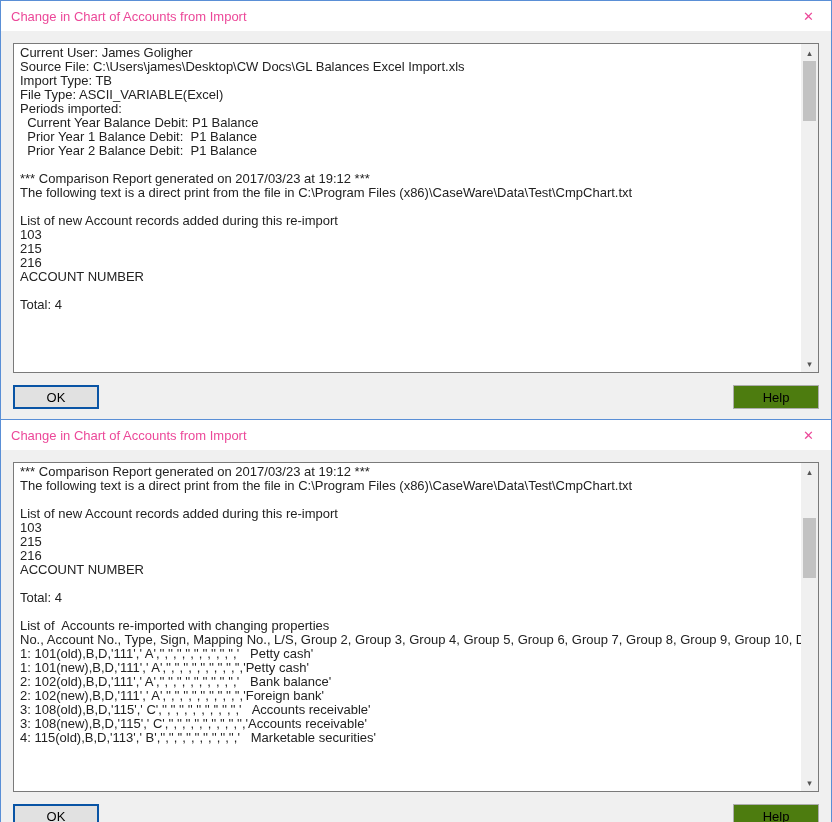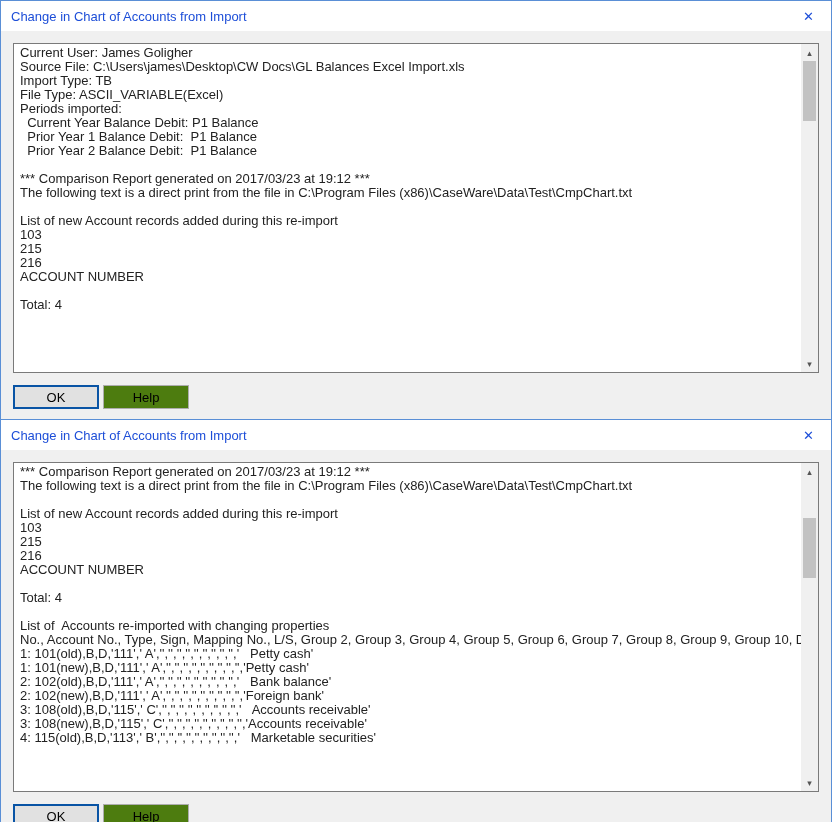--- a/index.html
+++ b/index.html
@@ -18,21 +18,21 @@
     flex-direction: column;
   }
   .window + .window { border-top: none; }
   .titlebar {
     display: flex;
     align-items: center;
     justify-content: space-between;
     height: 30px;
     padding: 0 0 0 10px;
     background: #fff;
-    color: #1d4ed8;
+    color: #ec4899;
   }
   .titlebar-title {
     font-size: 13px;
   }
   .titlebar-close {
     width: 45px;
     height: 30px;
     display: flex;
     align-items: center;
     justify-content: center;
@@ -85,22 +85,22 @@
     flex: 1;
     position: relative;
   }
   .sb-thumb {
     position: absolute;
     left: 2px; right: 2px;
     background: #c2c2c2;
   }
   .button-row {
     display: flex;
-    justify-content: flex-start;
-    gap: 4px;
+    justify-content: space-between;
+    gap: 24px;
     padding-top: 2px;
   }
   .btn {
     min-width: 86px;
     height: 24px;
     border: 1px solid #adadad;
     background: #4d7c0f;
     font-size: 13px;
     color: #000;
     display: inline-flex;

